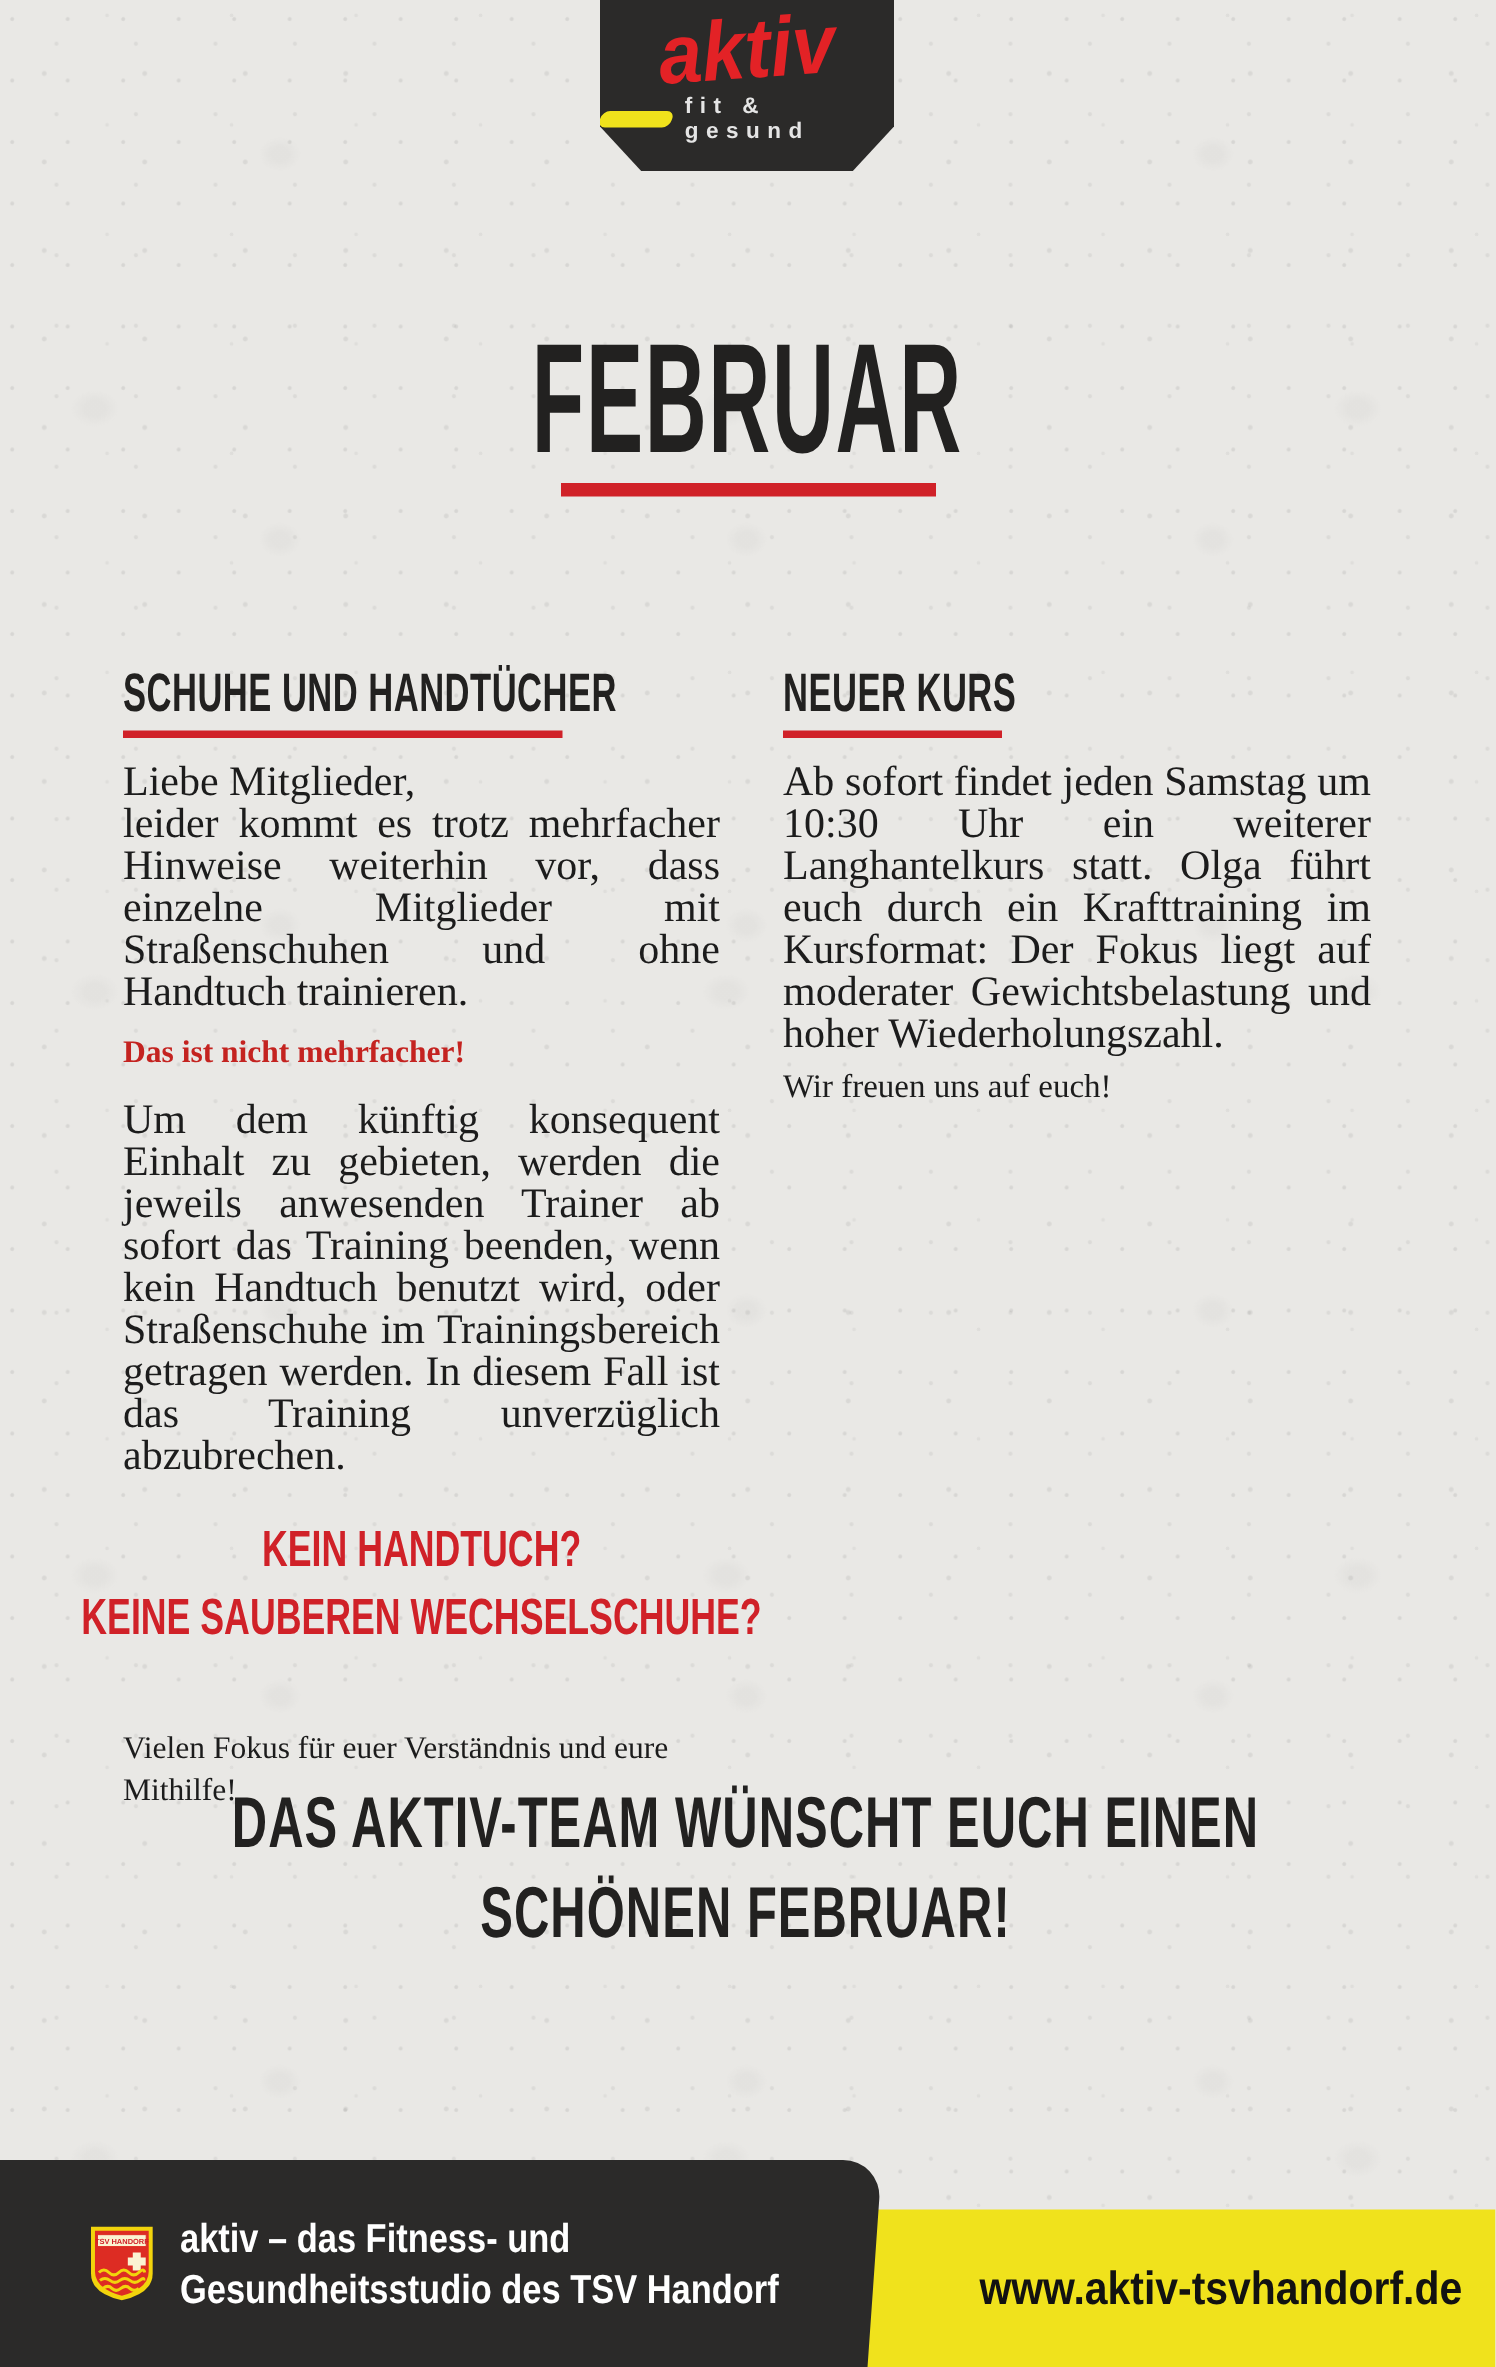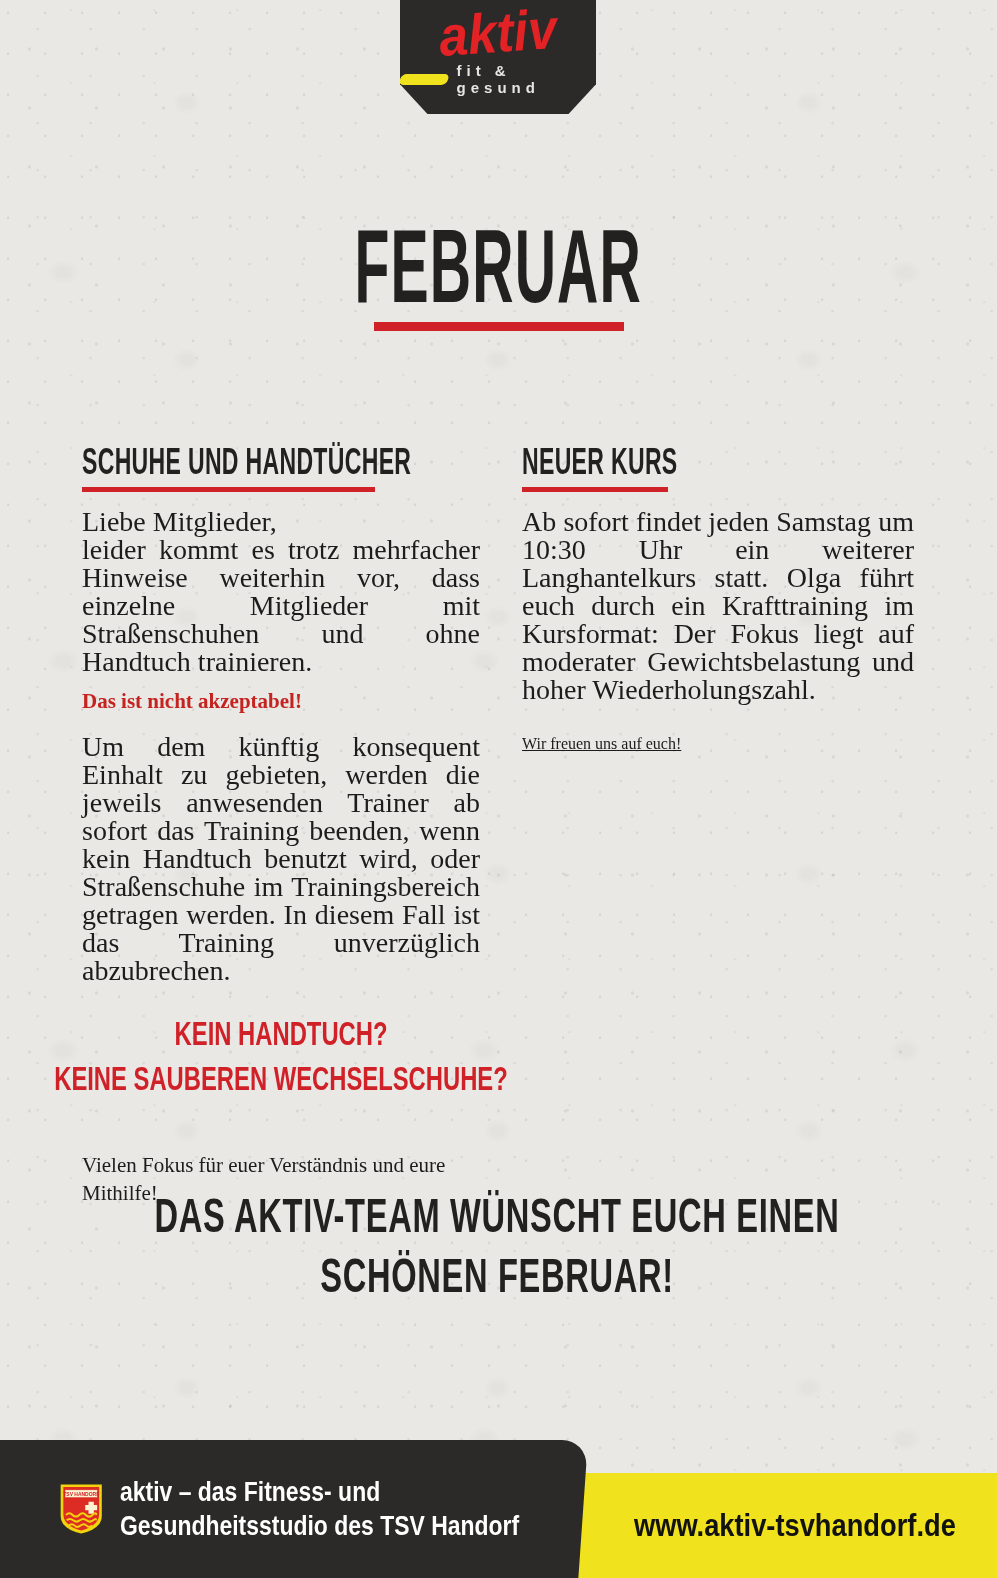--- a/index.html
+++ b/index.html
@@ -62,35 +62,35 @@
   .warning{margin-top:11px;font-size:21px;line-height:28px;font-weight:700;}
   .para2{margin-top:18px;}
   .callout{margin-top:26px;}
   .callout-line{display:flex;justify-content:center;text-align:center;}
   .callout-line .cond{
     font-family:"Liberation Sans", sans-serif;font-weight:700;
     font-size:34px;line-height:45px;
     transform:scaleX(0.70);transform-origin:center center;
   }
   .thanks{margin-top:50px;font-size:21px;line-height:28px;}
-  .closing{margin-top:26px;font-size:16px;line-height:28px;text-decoration:underline;}
+  .closing{margin-top:6px;font-size:22px;line-height:28px;}
 
   
   .big-message{
     position:absolute;top:1186px;left:-53px;width:1100px;
     text-align:center;
     font-family:"Liberation Sans", sans-serif;font-weight:700;
     font-size:48px;line-height:60px;letter-spacing:1px;color:#222120;
     transform:scaleX(0.68);transform-origin:center top;
   }
 
   
   .footer-yellow{
     position:absolute;left:558px;right:0;top:1473px;bottom:0;z-index:1;
-    display:flex;align-items:center;justify-content:center;padding-left:34px;
+    display:flex;align-items:center;justify-content:flex-end;padding-left:34px;
   }
   .website{
     font-family:"Liberation Sans", sans-serif;font-weight:700;
     font-size:31px;color:#121211;
     transform:scaleX(0.88);transform-origin:center center;
   }
   .footer-dark{
     position:absolute;left:-22px;top:1440px;width:610px;height:140px;z-index:2;
     background:#2b2a29;border-top-right-radius:26px;
     transform:skewX(-4deg);transform-origin:top left;
@@ -125,21 +125,21 @@
 
   <div class="col-left">
     <div class="col-heading">
       <span class="h2 cond">SCHUHE UND HANDTÜCHER</span>
       <div class="h2-rule rule-left" style="background:#d02128;"></div>
     </div>
     <div class="body-text">
       <div>Liebe Mitglieder,</div>
       <div>leider kommt es trotz mehrfacher Hinweise weiterhin vor, dass einzelne Mitglieder mit Straßenschuhen und ohne Handtuch trainieren.</div>
     </div>
-    <div class="warning" style="color:#c42320;">Das ist nicht akzeptabel!</div>
+    <div class="warning" style="color:#c42320;">Das ist nicht mehrfacher!</div>
     <div class="body-text para2">Um dem künftig konsequent Einhalt zu gebieten, werden die jeweils anwesenden Trainer ab sofort das Training beenden, wenn kein Handtuch benutzt wird, oder Straßenschuhe im Trainingsbereich getragen werden. In diesem Fall ist das Training unverzüglich abzubrechen.</div>
 
     <div class="callout" style="color:#d02128;">
       <div class="callout-line">
           <span class="cond">KEIN HANDTUCH?</span>
         </div>
       <div class="callout-line">
           <span class="cond">KEINE SAUBEREN WECHSELSCHUHE?</span>
         </div>
     </div>

